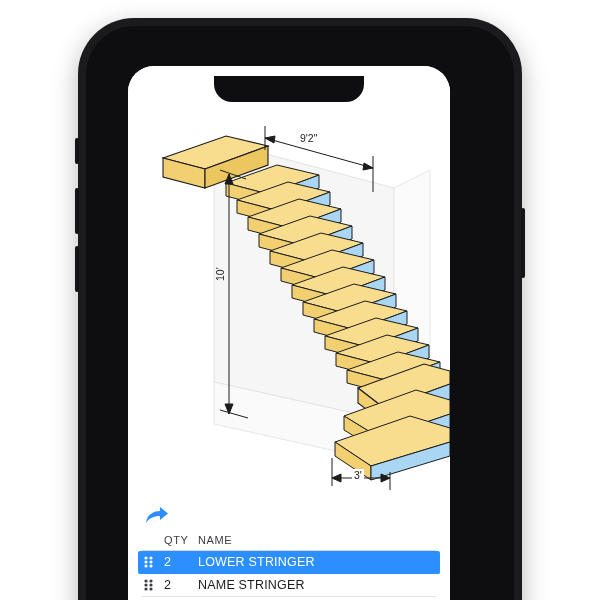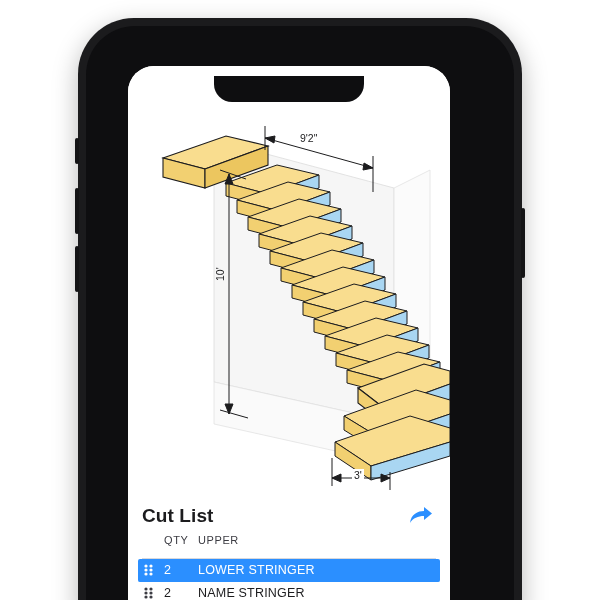--- a/index.html
+++ b/index.html
@@ -116,21 +116,21 @@
     display: flex;
     align-items: center;
     justify-content: center;
   }
   .col-head-row {
     display: flex;
     align-items: flex-end;
     font-size: 11px;
     color: #3c3c43;
     letter-spacing: 0.6px;
-    padding-bottom: 12px;
+    padding-bottom: 4px;
     border-bottom: 1px solid #d8d8dc;
   }
   .c-grip { width: 22px; flex: none; }
   .c-qty  { width: 34px; flex: none; }
   .c-name { flex: 1; }
 
   .row {
     display: flex;
     align-items: center;
     height: 22px;
@@ -285,33 +285,32 @@
           <div style="position:absolute;left:172px;top:66px;font-size:10.5px;color:#1c1c1e;">9'2"</div>
 
           <div style="position:absolute;left:86px;top:215px;font-size:10.5px;color:#1c1c1e;transform:rotate(-90deg);transform-origin:left top;">10'</div>
 
           <div style="position:absolute;left:224px;top:403px;font-size:10.5px;color:#1c1c1e;background:#ffffff;padding:0 2px;">3'</div>
         </div>
 
         <div id="cutlist">
 
           <div id="cutlist-header">
-            <div id="cutlist-title">Cut List</div>
 
             <div id="share-icon">
               <svg width="26" height="20" viewBox="0 0 26 20">
                 <path d="M2 17 C3 8 10 5 16 5 L16 1 L24 7.5 L16 14 L16 10 C10 10 5 12 2 17 Z" fill="#2b8fff"></path>
               </svg>
             </div>
           </div>
 
           <div class="col-head-row">
             <div class="c-grip"></div>
             <div class="c-qty">QTY</div>
-            <div class="c-name">UPPER</div>
+            <div class="c-name">NAME</div>
           </div>
 
           <div class="row selected">
             <div class="c-grip">
               <svg class="grip-svg" width="14" height="14" viewBox="0 0 14 14">
                 <circle cx="4" cy="3" r="1.6" fill="#ffffff"></circle>
                   <circle cx="9" cy="3" r="1.6" fill="#ffffff"></circle>
                 <circle cx="4" cy="7" r="1.6" fill="#ffffff"></circle>
                   <circle cx="9" cy="7" r="1.6" fill="#ffffff"></circle>
                 <circle cx="4" cy="11" r="1.6" fill="#ffffff"></circle>

